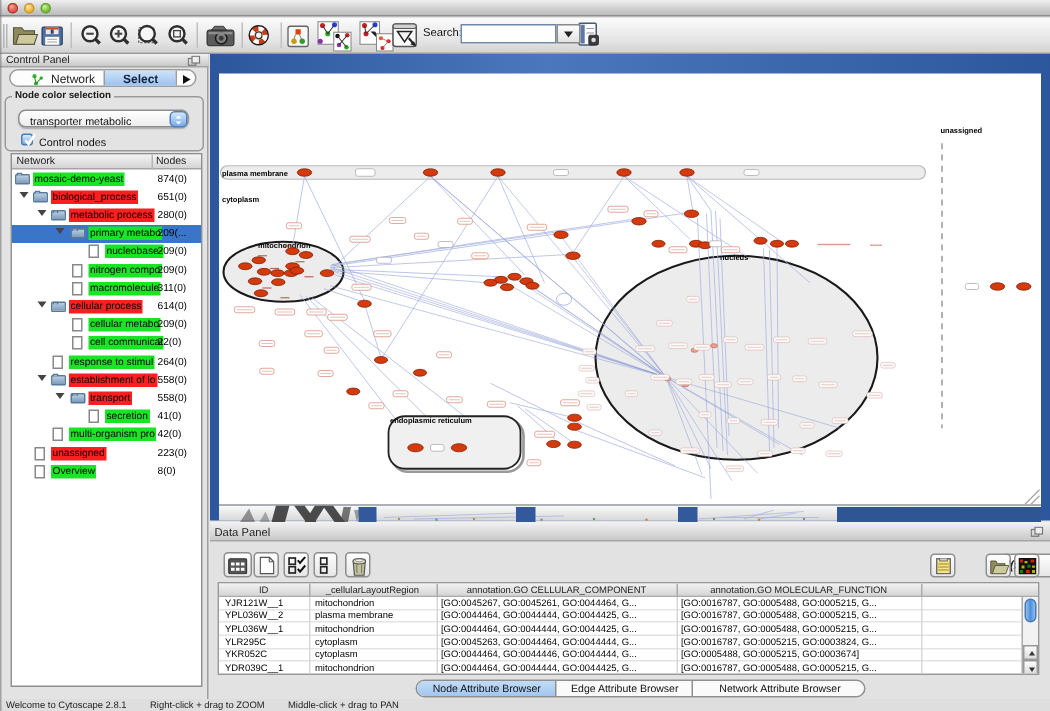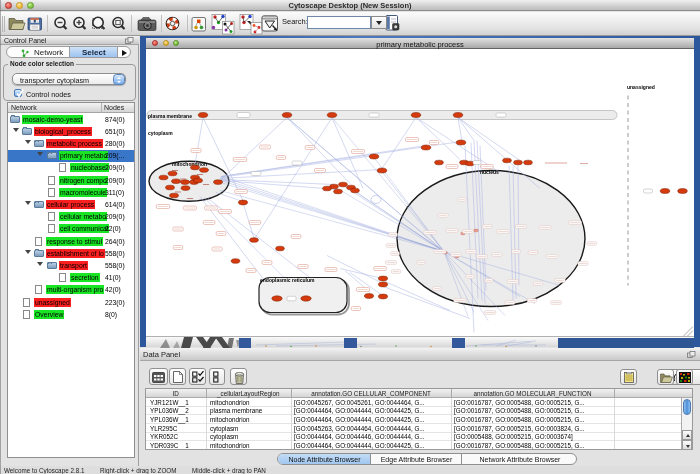--- a/index.html
+++ b/index.html
@@ -2,21 +2,20 @@
 <html><head><meta charset="utf-8"><style>
 *{margin:0;padding:0;box-sizing:border-box;font-family:"Liberation Sans",sans-serif;}
 body{width:700px;height:474px;position:relative;overflow:hidden;background:#e3e3e3;}
 .abs{position:absolute;}
 </style></head><body>
 
 <div class="abs" style="left:0;top:0;width:700px;height:11px;background:linear-gradient(180deg,#f0f0f0,#cfcfcf 60%,#bcbcbc);border-bottom:1px solid #8e8e8e;">
  <div class="abs" style="left:5px;top:2.2px;width:6.5px;height:6.5px;border-radius:50%;background:radial-gradient(circle at 35% 30%,#ffa39b,#ee6a5f 45%,#ce3a2d);border:.5px solid #b0362b;"></div>
  <div class="abs" style="left:16px;top:2.2px;width:6.5px;height:6.5px;border-radius:50%;background:radial-gradient(circle at 35% 30%,#ffe9a8,#f7c64e 45%,#dd9f1c);border:.5px solid #c49a27;"></div>
  <div class="abs" style="left:27px;top:2.2px;width:6.5px;height:6.5px;border-radius:50%;background:radial-gradient(circle at 35% 30%,#d4f7a8,#8ed04e 45%,#58a41e);border:.5px solid #66a133;"></div>
- <div class="abs" style="left:0;top:1px;width:700px;text-align:center;font-size:7.5px;font-weight:bold;color:#2a2a2a;">Cytoscape Desktop (New Session)</div>
 </div>
 
 <div class="abs" style="left:0;top:12px;width:700px;height:24px;background:linear-gradient(180deg,#fbfbfb,#e3e3e3 70%,#d2d2d2);border-bottom:1px solid #9a9a9a;">
  <div class="abs" style="left:2px;top:4px;width:1px;height:16px;background:#b5b5b5;box-shadow:2px 0 0 #b5b5b5;"></div>
 </div>
 
 <div class="abs" style="left:47px;top:15px;width:1px;height:17px;background:#c0c0c0;"></div>
 <div class="abs" style="left:131px;top:15px;width:1px;height:17px;background:#c0c0c0;"></div>
 <div class="abs" style="left:161px;top:15px;width:1px;height:17px;background:#c0c0c0;"></div>
 <div class="abs" style="left:187px;top:15px;width:1px;height:17px;background:#c0c0c0;"></div>
@@ -163,21 +162,21 @@
   <line x1="6.5" y1="3" x2="3" y2="6.8" stroke="#2a8a2a" stroke-width="0.7"></line>
  </svg>
  <div class="abs" style="left:27px;top:1.2px;font-size:8px;color:#222;">Network</div>
  <div class="abs" style="left:75px;top:1.2px;font-size:8px;font-weight:bold;color:#14233c;">Select</div>
  <div class="abs" style="left:115px;top:2.5px;width:0;height:0;border-top:3.2px solid transparent;border-bottom:3.2px solid transparent;border-left:5px solid #111;"></div>
 </div>
 
 <div class="abs" style="left:3px;top:64px;width:133px;height:37px;border:1px solid #9a9a9a;border-radius:4px;"></div>
 <div class="abs" style="left:8px;top:60px;background:#e3e3e3;padding:0 2px;font-size:6.5px;font-weight:bold;color:#1a1a1a;">Node color selection</div>
 <div class="abs" style="left:12px;top:73px;width:114px;height:11.5px;background:linear-gradient(180deg,#ffffff,#ececec);border:1px solid #8f8f8f;border-radius:5px;box-shadow:0 1px 1px rgba(0,0,0,0.25);">
- <div class="abs" style="left:7px;top:1.8px;font-size:7.2px;color:#111;">transporter cytoplasm</div>
+ <div class="abs" style="left:7px;top:1.8px;font-size:7.2px;color:#111;">transporter metabolic</div>
  <div class="abs" style="left:100px;top:0.2px;width:12px;height:10.5px;background:linear-gradient(180deg,#d5e7fb,#78abe9);border:1px solid #5580b8;border-radius:3.5px;">
   <div class="abs" style="left:3.2px;top:1.6px;width:0;height:0;border-left:2.3px solid transparent;border-right:2.3px solid transparent;border-bottom:2.6px solid #fff;"></div>
   <div class="abs" style="left:3.2px;top:5.6px;width:0;height:0;border-left:2.3px solid transparent;border-right:2.3px solid transparent;border-top:2.6px solid #fff;"></div>
  </div>
 </div>
 <div class="abs" style="left:14px;top:89px;width:8px;height:8px;background:linear-gradient(180deg,#dcebfb,#74a9e8);border:1px solid #4a7ab5;border-radius:2px;">
  <svg class="abs" style="left:0px;top:-2.5px;" width="10" height="10" viewBox="0 0 10 10">
       <path d="M2 5.5 L4 8 L8.3 1.5" fill="none" stroke="#fff" stroke-width="1.8"></path>
     </svg>
 </div>
@@ -293,26 +292,20 @@
     </div>
 <div class="abs" style="left:0;top:205.5px;width:128px;height:12.2px;">
       <div class="abs" style="left:15px;top:1.4px;width:7px;height:9px;background:#fff;border:0.6px solid #888;"></div>
       <div class="abs" style="left:26px;top:1.3px;font-size:6.8px;line-height:9px;color:#000;background:#19e525;padding:0 1px;white-space:nowrap;max-width:75px;overflow:hidden;">Overview</div>
       <div class="abs" style="left:97px;top:1.3px;font-size:6.8px;line-height:9px;color:#000;">8(0)</div>
     </div>
 </div>
 
 <div class="abs" style="left:140px;top:36px;width:560px;height:311px;">
  <div class="abs" style="left:0;top:0;width:560px;height:311px;background:linear-gradient(90deg,#2c579c,#4a77bd 40%,#2c579c);"></div>
- <div class="abs" style="left:6px;top:2px;width:548px;height:10.5px;background:linear-gradient(180deg,#e2e2e2,#a8a8a8);border-bottom:1px solid #636363;">
-  <div class="abs" style="left:6px;top:2px;width:6px;height:6px;border-radius:50%;background:radial-gradient(circle at 35% 30%,#ffa39b,#e8655a 45%,#c43a2e);border:.5px solid #a33;"></div>
-  <div class="abs" style="left:16.5px;top:2px;width:6px;height:6px;border-radius:50%;background:radial-gradient(circle at 35% 30%,#ffe9a8,#f3c14a 45%,#d49a18);border:.5px solid #b8911f;"></div>
-  <div class="abs" style="left:27px;top:2px;width:6px;height:6px;border-radius:50%;background:radial-gradient(circle at 35% 30%,#d4f7a8,#88cc4a 45%,#56a01c);border:.5px solid #5a9129;"></div>
-  <div class="abs" style="left:0;top:1.5px;width:548px;text-align:center;font-size:7.5px;color:#111;">primary metabolic process</div>
- </div>
  <div class="abs" id="canvas" style="left:6px;top:12.5px;width:548px;height:287.5px;background:#ffffff;"></div>
 </div>
 
 <svg class="abs" style="left:146px;top:48.5px;" width="548" height="288" viewBox="146 48.5 548 288">
     <rect x="147" y="110" width="470" height="9" rx="4.5" fill="#ececec" stroke="#b9b9b9" stroke-width="0.8"></rect>
     <ellipse cx="189" cy="180.7" rx="40" ry="20" fill="#ececec" stroke="#1a1a1a" stroke-width="1.4"></ellipse>
     <ellipse cx="491" cy="238" rx="94" ry="68" fill="#ececec" stroke="#1a1a1a" stroke-width="1.4"></ellipse>
     <line x1="628" y1="95" x2="628" y2="285" stroke="#999" stroke-width="1" stroke-dasharray="4 3.5"></line>
     <text x="627" y="88" font-size="5" font-weight="bold" fill="#000">unassigned</text>
     <line x1="203" y1="117" x2="195" y2="164" stroke="#a9b4e4" stroke-width="0.6" opacity="0.85"></line>

